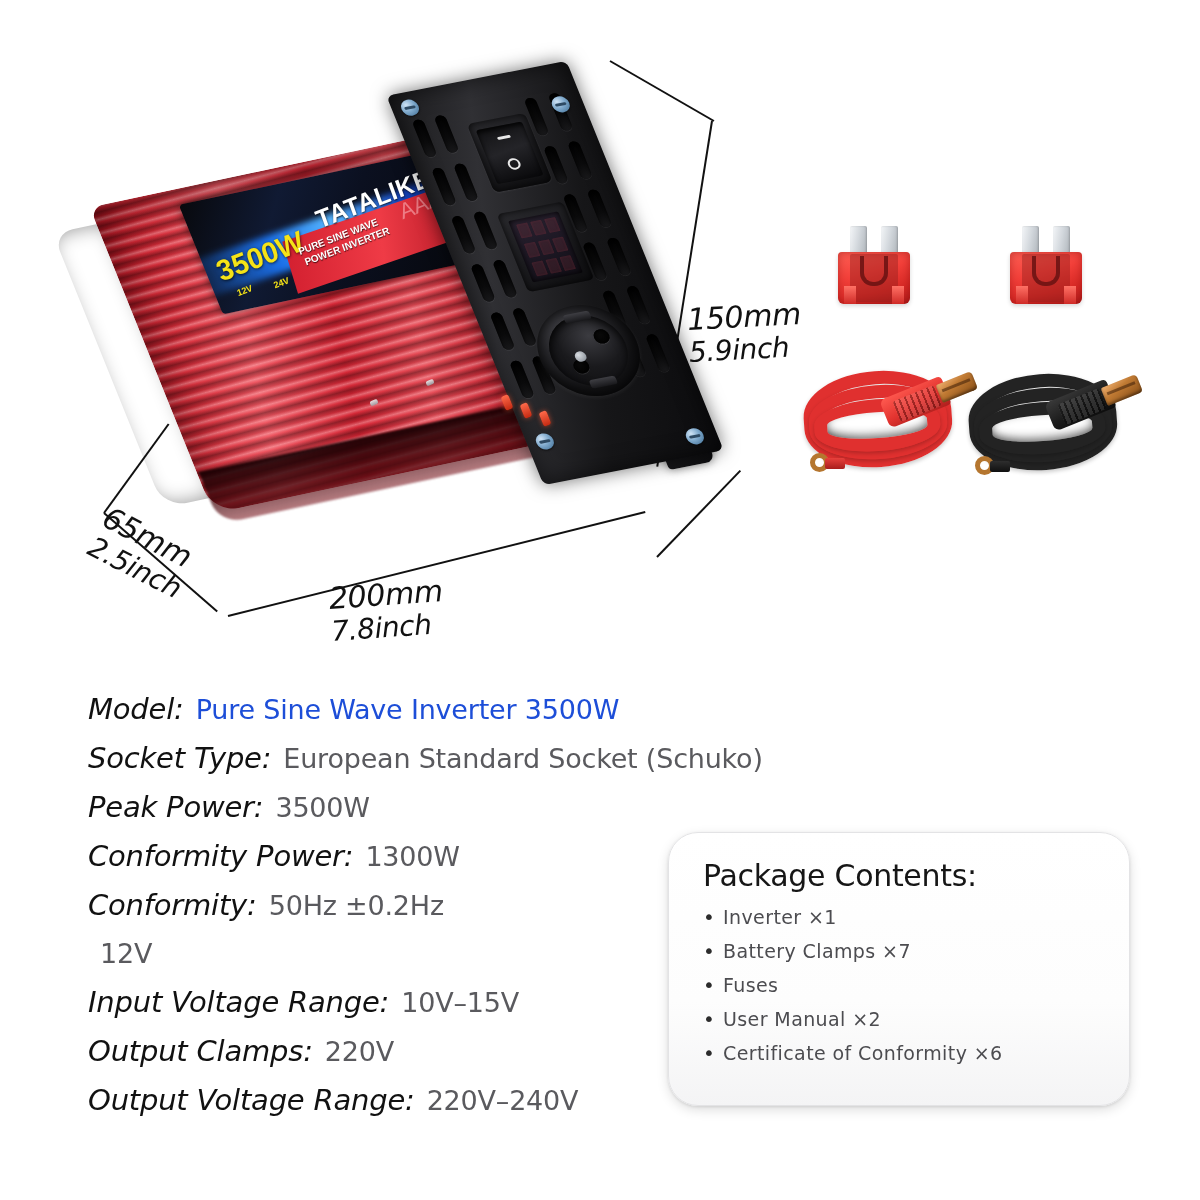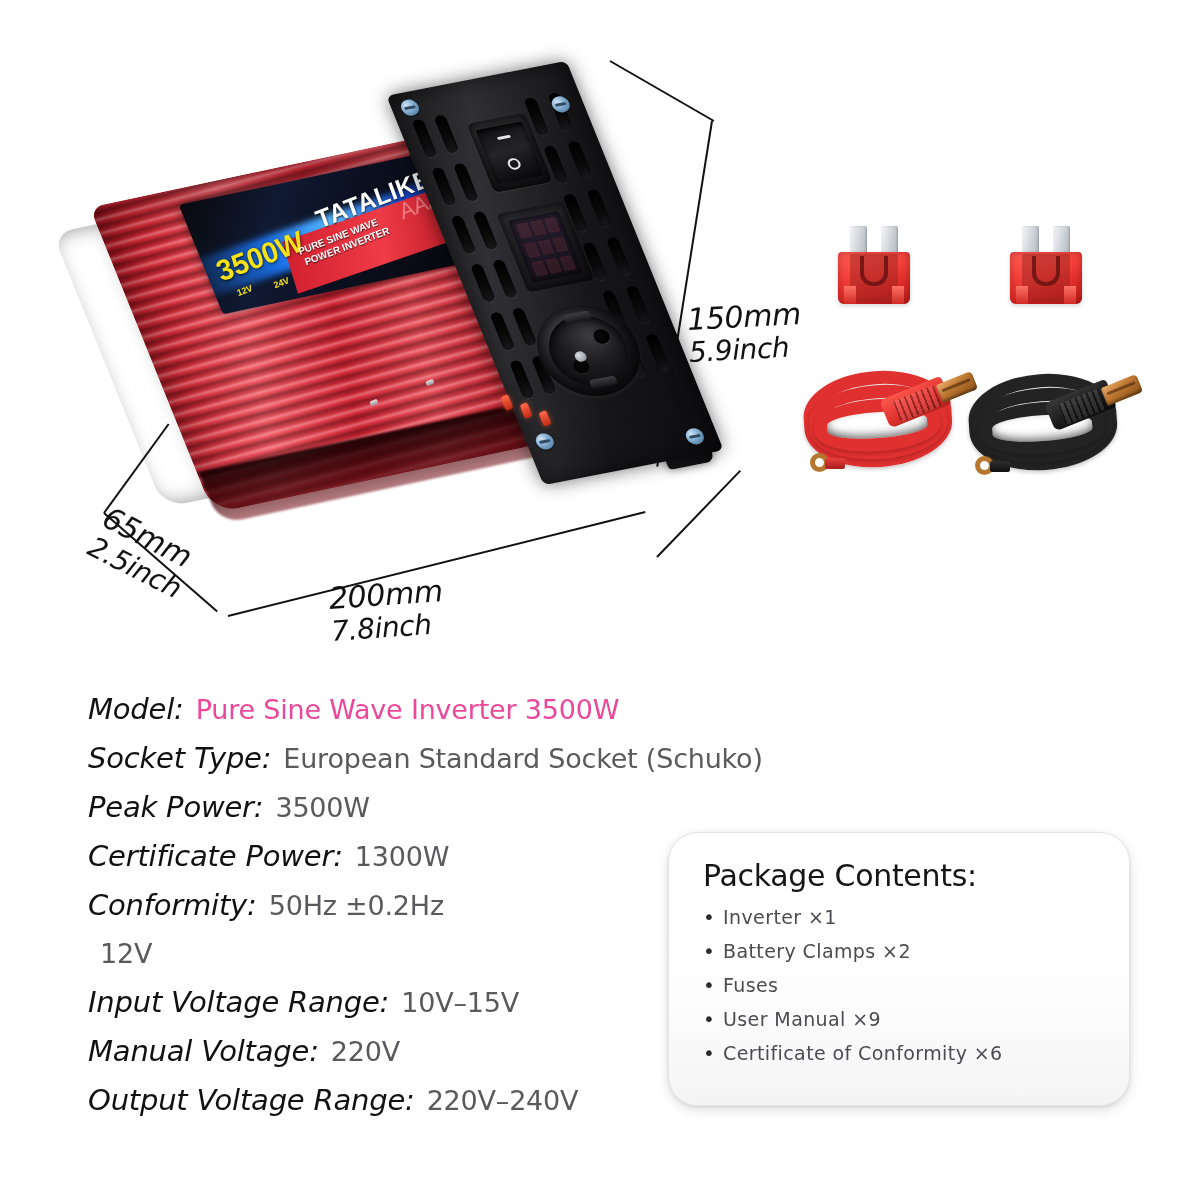--- a/index.html
+++ b/index.html
@@ -363,21 +363,21 @@
     font-family: "DejaVu Sans", sans-serif;
   }
   .spec-label {
     font-style: italic; color:#111; font-size: 29px; line-height: 38px;
     white-space: nowrap; letter-spacing: -0.2px;
   }
   .spec-value {
     font-size: 27px; line-height: 38px; color:#5a5a5e;
     margin-left: 12px; white-space: nowrap; letter-spacing: -0.2px;
   }
-  .spec-row.primary .spec-value { color:#ec4899; }
+  .spec-row.primary .spec-value { color:#1d4ed8; }
 
   
   #package-card {
     position:absolute; left: 668px; top: 832px; width: 462px; height: 274px;
     background: linear-gradient(180deg,#ffffff 0%, #fdfdfd 62%, #f4f4f5 100%);
     border-radius: 30px;
     border: 1px solid #e3e3e5;
     box-shadow: 0 4px 12px rgba(0,0,0,.13), 0 1px 3px rgba(0,0,0,.10);
     padding: 25px 30px 0 34px;
   }
@@ -603,62 +603,62 @@
       </div>
       <div class="spec-row">
         <span class="spec-label">Socket Type:</span>
         <span class="spec-value">European Standard Socket (Schuko)</span>
       </div>
       <div class="spec-row">
         <span class="spec-label">Peak Power:</span>
         <span class="spec-value">3500W</span>
       </div>
       <div class="spec-row">
-        <span class="spec-label">Certificate Power:</span>
+        <span class="spec-label">Conformity Power:</span>
         <span class="spec-value">1300W</span>
       </div>
       <div class="spec-row">
         <span class="spec-label">Conformity:</span>
         <span class="spec-value">50Hz ±0.2Hz</span>
       </div>
       <div class="spec-row">
         <span class="spec-value">12V</span>
       </div>
       <div class="spec-row">
         <span class="spec-label">Input Voltage Range:</span>
         <span class="spec-value">10V–15V</span>
       </div>
       <div class="spec-row">
-        <span class="spec-label">Manual Voltage:</span>
+        <span class="spec-label">Output Clamps:</span>
         <span class="spec-value">220V</span>
       </div>
       <div class="spec-row">
         <span class="spec-label">Output Voltage Range:</span>
         <span class="spec-value">220V–240V</span>
       </div>
     </div>
 
   <div id="package-card">
     <div id="package-title">Package Contents:</div>
     <div id="package-items">
         <div class="pkg-item">
           <span class="pkg-bullet">•</span>
           <span class="pkg-text">Inverter  ×1</span>
         </div>
         <div class="pkg-item">
           <span class="pkg-bullet">•</span>
-          <span class="pkg-text">Battery  Clamps  ×2</span>
+          <span class="pkg-text">Battery  Clamps  ×7</span>
         </div>
         <div class="pkg-item">
           <span class="pkg-bullet">•</span>
           <span class="pkg-text">Fuses</span>
         </div>
         <div class="pkg-item">
           <span class="pkg-bullet">•</span>
-          <span class="pkg-text">User  Manual  ×9</span>
+          <span class="pkg-text">User  Manual  ×2</span>
         </div>
         <div class="pkg-item">
           <span class="pkg-bullet">•</span>
           <span class="pkg-text">Certificate  of  Conformity  ×6</span>
         </div>
       </div>
   </div>
 
 </div>
 

